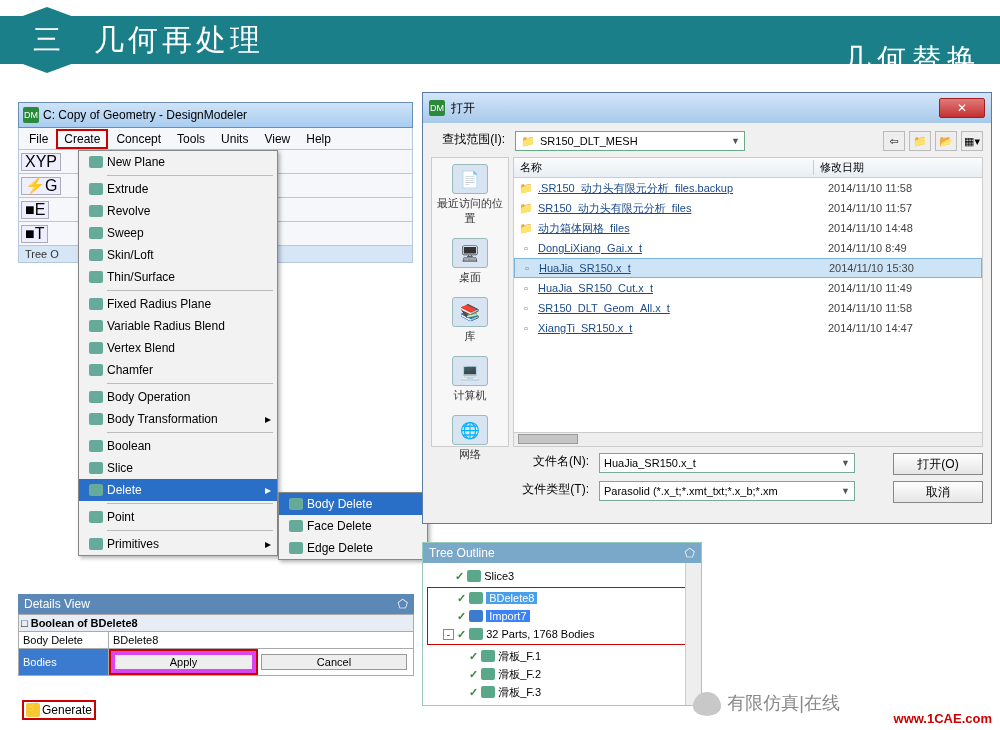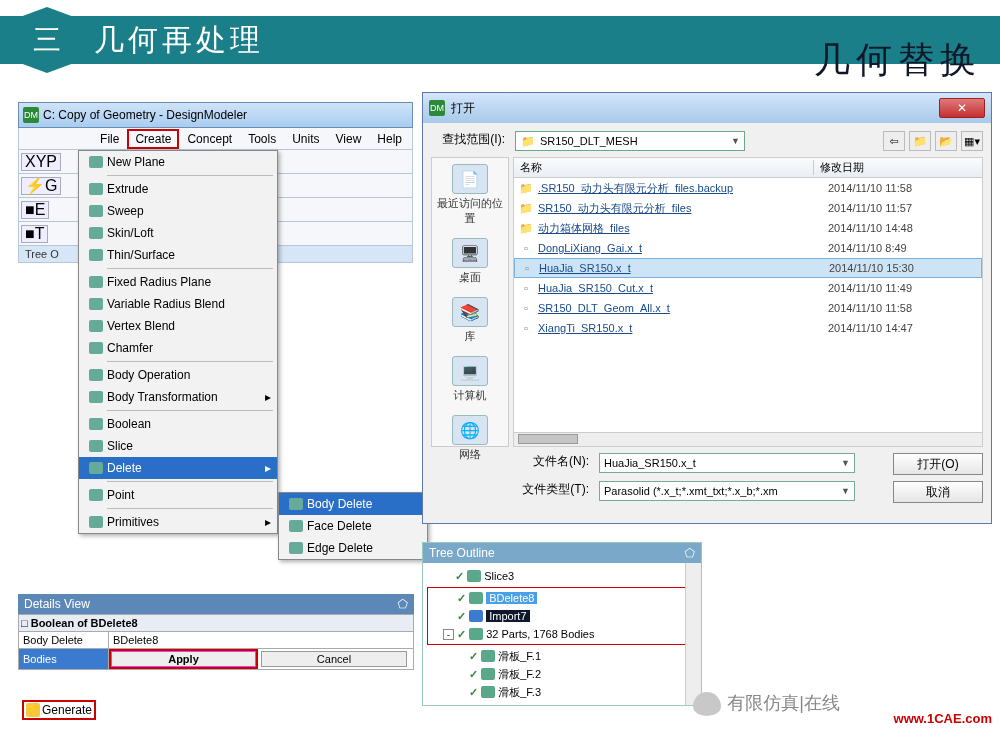--- a/index.html
+++ b/index.html
@@ -4,27 +4,27 @@
 <style>
 * { box-sizing: border-box; margin: 0; padding: 0; }
 body { font-family: "Microsoft YaHei", Tahoma, Arial, sans-serif; font-size: 12px; background: #fff; width: 1000px; height: 730px; position: relative; overflow: hidden; }
 
 .header-band { position: absolute; top: 16px; left: 0; width: 1000px; height: 48px; background: #1a7f88; display: flex; align-items: center; }
 .hex { width: 54px; height: 46px; background: #1a7f88; margin: 0 12px 0 20px; display: flex; align-items: center; justify-content: center; color: #fff; font-size: 28px; position: relative; }
 .hex::before, .hex::after { content:''; position:absolute; width:0; border-left:27px solid transparent; border-right:27px solid transparent; left:0; }
 .hex::before { top:-10px; border-bottom:10px solid #1a7f88; }
 .hex::after { bottom:-10px; border-top:10px solid #1a7f88; }
 .header-title { color: #fff; font-size: 30px; font-weight: normal; margin-left: 8px; letter-spacing: 4px; }
-.header-right { margin-left: auto; color: #0f172a; font-size: 36px; letter-spacing: 6px; margin-right: 18px; margin-top: 40px; }
+.header-right { margin-left: auto; color: #ffffff; font-size: 29px; letter-spacing: 6px; margin-right: 18px; margin-top: 40px; }
 
 
 .dm-window { position: absolute; top: 102px; left: 18px; width: 395px; }
 .dm-titlebar { height: 26px; background: linear-gradient(#cfe3f8, #a8cdf0); border: 1px solid #6b8eb5; display: flex; align-items: center; padding: 0 4px; font-size: 12px; }
 .dm-titlebar .dm-ico { width: 16px; height: 16px; background: #2a8a3a; border-radius: 2px; display: flex; align-items: center; justify-content: center; color: #fff; font-size: 9px; margin-right: 4px; }
-.dm-menu { height: 22px; border: 1px solid #b5c7dc; border-top: none; display: flex; align-items: center; background: #f5f7fa; padding: 0 2px; justify-content: flex-end; }
+.dm-menu { height: 22px; border: 1px solid #b5c7dc; border-top: none; display: flex; align-items: center; background: #f5f7fa; padding: 0 2px; }
 .dm-menu span { padding: 2px 8px; cursor: pointer; }
 .dm-menu .boxed { border: 2px solid #c00; padding: 1px 6px; }
 .dm-toolbar { display: flex; align-items: center; height: 24px; border: 1px solid #b5c7dc; border-top: none; background: #f5f7fa; padding: 0 2px; gap: 2px; }
 .tb-btn { border: 1px solid #aab; background: #eef; padding: 1px 3px; height: 18px; display:inline-flex; align-items:center; font-size:16px; }
 .tree-label { background: #d6e6f7; border: 1px solid #b5c7dc; border-top:none; padding: 2px 6px; font-size: 11px; color: #333; }
 
 
 .dropdown { position: absolute; top: 150px; left: 78px; width: 200px; background: #f2f2f2; border: 1px solid #888; box-shadow: 2px 2px 4px rgba(0,0,0,.3); }
 .dd-item { display: flex; align-items: center; height: 22px; padding: 0 6px; }
 .dd-item .iconcol { width: 22px; display:flex; justify-content:center; }
@@ -37,21 +37,21 @@
 
 .details { position: absolute; top: 594px; left: 18px; width: 396px; }
 .details-head { background: #5c88b8; color: #fff; padding: 3px 6px; font-size: 12px; display:flex; }
 .details-head .pin { margin-left:auto; }
 .details table { width: 100%; border-collapse: collapse; font-size: 11px; }
 .details td { border: 1px solid #aaa; padding: 2px 4px; background: #fff; }
 .details .hd td { background: #e8edf5; font-weight: bold; }
 .details .sel td { background: #3a7bd0; color:#fff; }
 .apply-btn, .cancel-btn { display:inline-block; width: 48%; text-align:center; background:#eee; border:1px solid #999; padding:1px 0; font-size:11px; }
 .apply-wrap { border: 2px solid #c00; display:inline-block; width:49%; }
-.apply-wrap .apply-btn { width:100%; border:1px solid #d946ef;font-weight:bold; }
+.apply-wrap .apply-btn { width:100%; border:4px solid #d946ef; }
 
 .generate { position: absolute; top: 700px; left: 22px; border: 2px solid #c00; padding: 1px 2px; display:inline-flex; align-items:center; gap:2px; background:#fff; }
 .gen-ico { width:14px; height:14px; background: #f5c93a; border-radius:2px; display:inline-block; position:relative; }
 .gen-ico::after { content:'⚡'; position:absolute; font-size:10px; left:1px; top:-1px; color:#b87; }
 
 
 .filedlg { position: absolute; top: 92px; left: 422px; width: 570px; border: 1px solid #5d7ba8; background: #f0f0f0; }
 .fd-title { height: 30px; background: linear-gradient(#d3e5fa, #a8c9ea); display: flex; align-items: center; padding: 0 6px; }
 .fd-title .dm-ico { width: 16px; height: 16px; background: #2a8a3a; border-radius: 2px; margin-right: 6px; color:#fff; font-size:9px; display:flex; align-items:center; justify-content:center; }
 .fd-close { margin-left: auto; width: 46px; height: 20px; background: linear-gradient(#e07a7a,#c53030); border:1px solid #a02020; border-radius: 2px; color:#fff; text-align:center; font-size:12px; line-height:18px; }
@@ -153,20 +153,26 @@
     <div class="dd-item">
       <span class="iconcol">
         <span class="mini-ico"></span>
       </span>
       <span>Extrude</span>
     </div>
     <div class="dd-item">
       <span class="iconcol">
         <span class="mini-ico"></span>
       </span>
+      <span>Revolve</span>
+    </div>
+    <div class="dd-item">
+      <span class="iconcol">
+        <span class="mini-ico"></span>
+      </span>
       <span>Sweep</span>
     </div>
     <div class="dd-item">
       <span class="iconcol">
         <span class="mini-ico"></span>
       </span>
       <span>Skin/Loft</span>
     </div>
     <div class="dd-item">
       <span class="iconcol">
@@ -435,21 +441,21 @@
       </div>
       <div class="redbox">
         <div class="tree-node" style="padding-left: 28px;">
           <span class="node-check">✓</span>
           <span class="node-ico"></span>
           <span style="background: rgb(74, 160, 232); color: rgb(255, 255, 255); padding: 0px 3px;">BDelete8</span>
         </div>
         <div class="tree-node" style="padding-left: 28px;">
           <span class="node-check">✓</span>
           <span class="node-ico blue"></span>
-          <span style="background: #0f172a; color: rgb(255, 255, 255); padding: 0px 3px;">Import7</span>
+          <span style="background: #3b82f6; color: rgb(255, 255, 255); padding: 0px 3px;">Import7</span>
         </div>
         <div class="tree-node" style="padding-left: 14px;">
           <span class="node-exp">-</span>
           <span class="node-check">✓</span>
           <span class="node-ico"></span>
           <span>32 Parts, 1768 Bodies</span>
         </div>
       </div>
       <div class="tree-node" style="padding-left: 42px;">
         <span class="node-check">✓</span>

